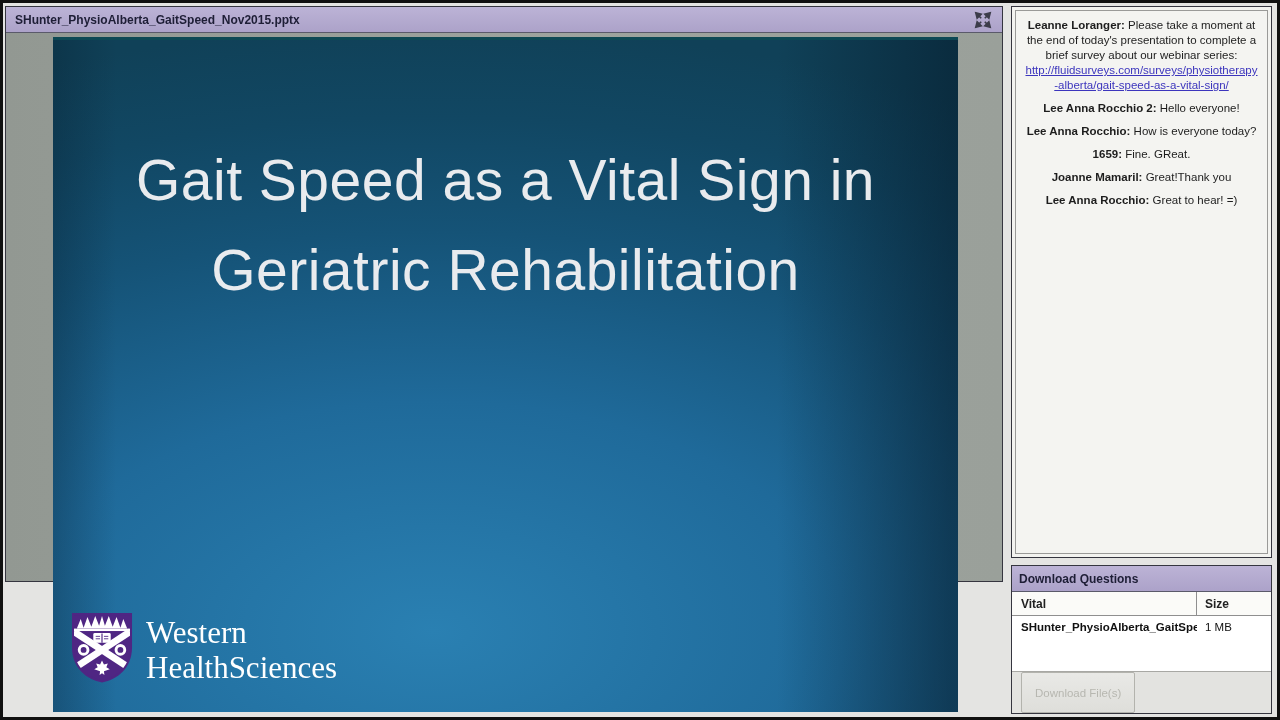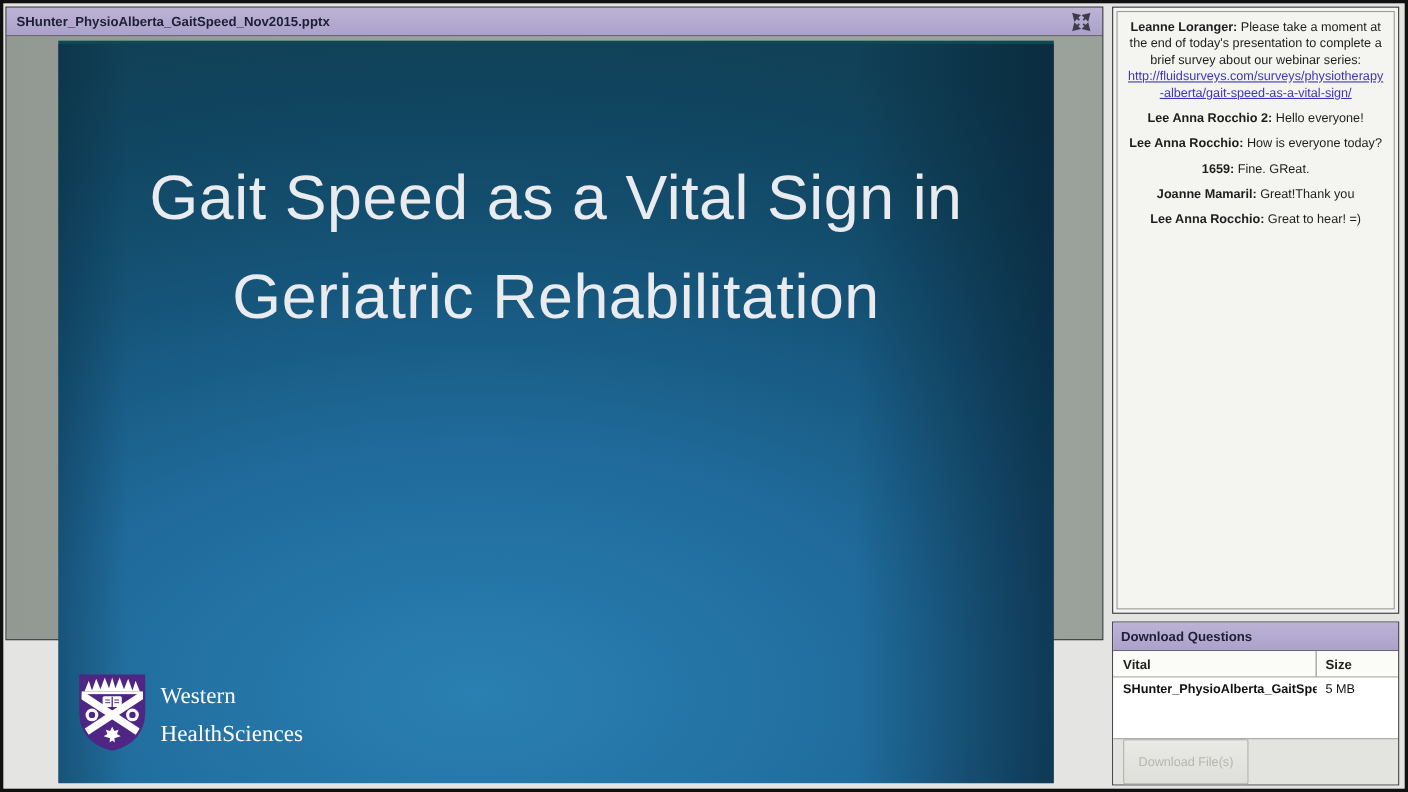--- a/index.html
+++ b/index.html
@@ -52,21 +52,21 @@
     position: absolute; top: 420px; right: 103px;
     text-align: right; color: #a7d2ec;
     font-size: 29px; line-height: 45px; font-weight: 400;
   }
   .slide-logo {
     position: absolute; left: 18px; top: 572px;
     display: flex; align-items: center; gap: 13px;
   }
   .logo-text {
     color: #ffffff; font-family: "Liberation Serif", serif;
-    font-size: 21px; line-height: 35px; font-weight: 400;
+    font-size: 31px; line-height: 35px; font-weight: 400;
   }
 
   
   .side-pod {
     position: absolute; left: 1011px; width: 261px;
     border: 1px solid #35353f; background: #f3f3f0;
     display: flex; flex-direction: column;
   }
   #chat-pod { top: 6px; height: 552px; }
   #handouts-pod { top: 565px; height: 149px; background: #ffffff; }
@@ -201,20 +201,20 @@
     <div class="pod-titlebar">
       <span>Download Questions</span>
     </div>
     <div class="hd-header-row">
       <span class="hd-col-name">Vital</span>
       <span class="hd-col-size">Size</span>
     </div>
     <div id="hd-rows">
         <div class="hrow">
           <div class="cell-name">SHunter_PhysioAlberta_GaitSpeed</div>
-          <div class="cell-size">5 MB</div>
+          <div class="cell-size">1 MB</div>
         </div>
       </div>
     <div class="hd-footer">
       <button class="download-btn" disabled="">Download File(s)</button>
     </div>
   </div>
 </div>
 
 </body></html>

